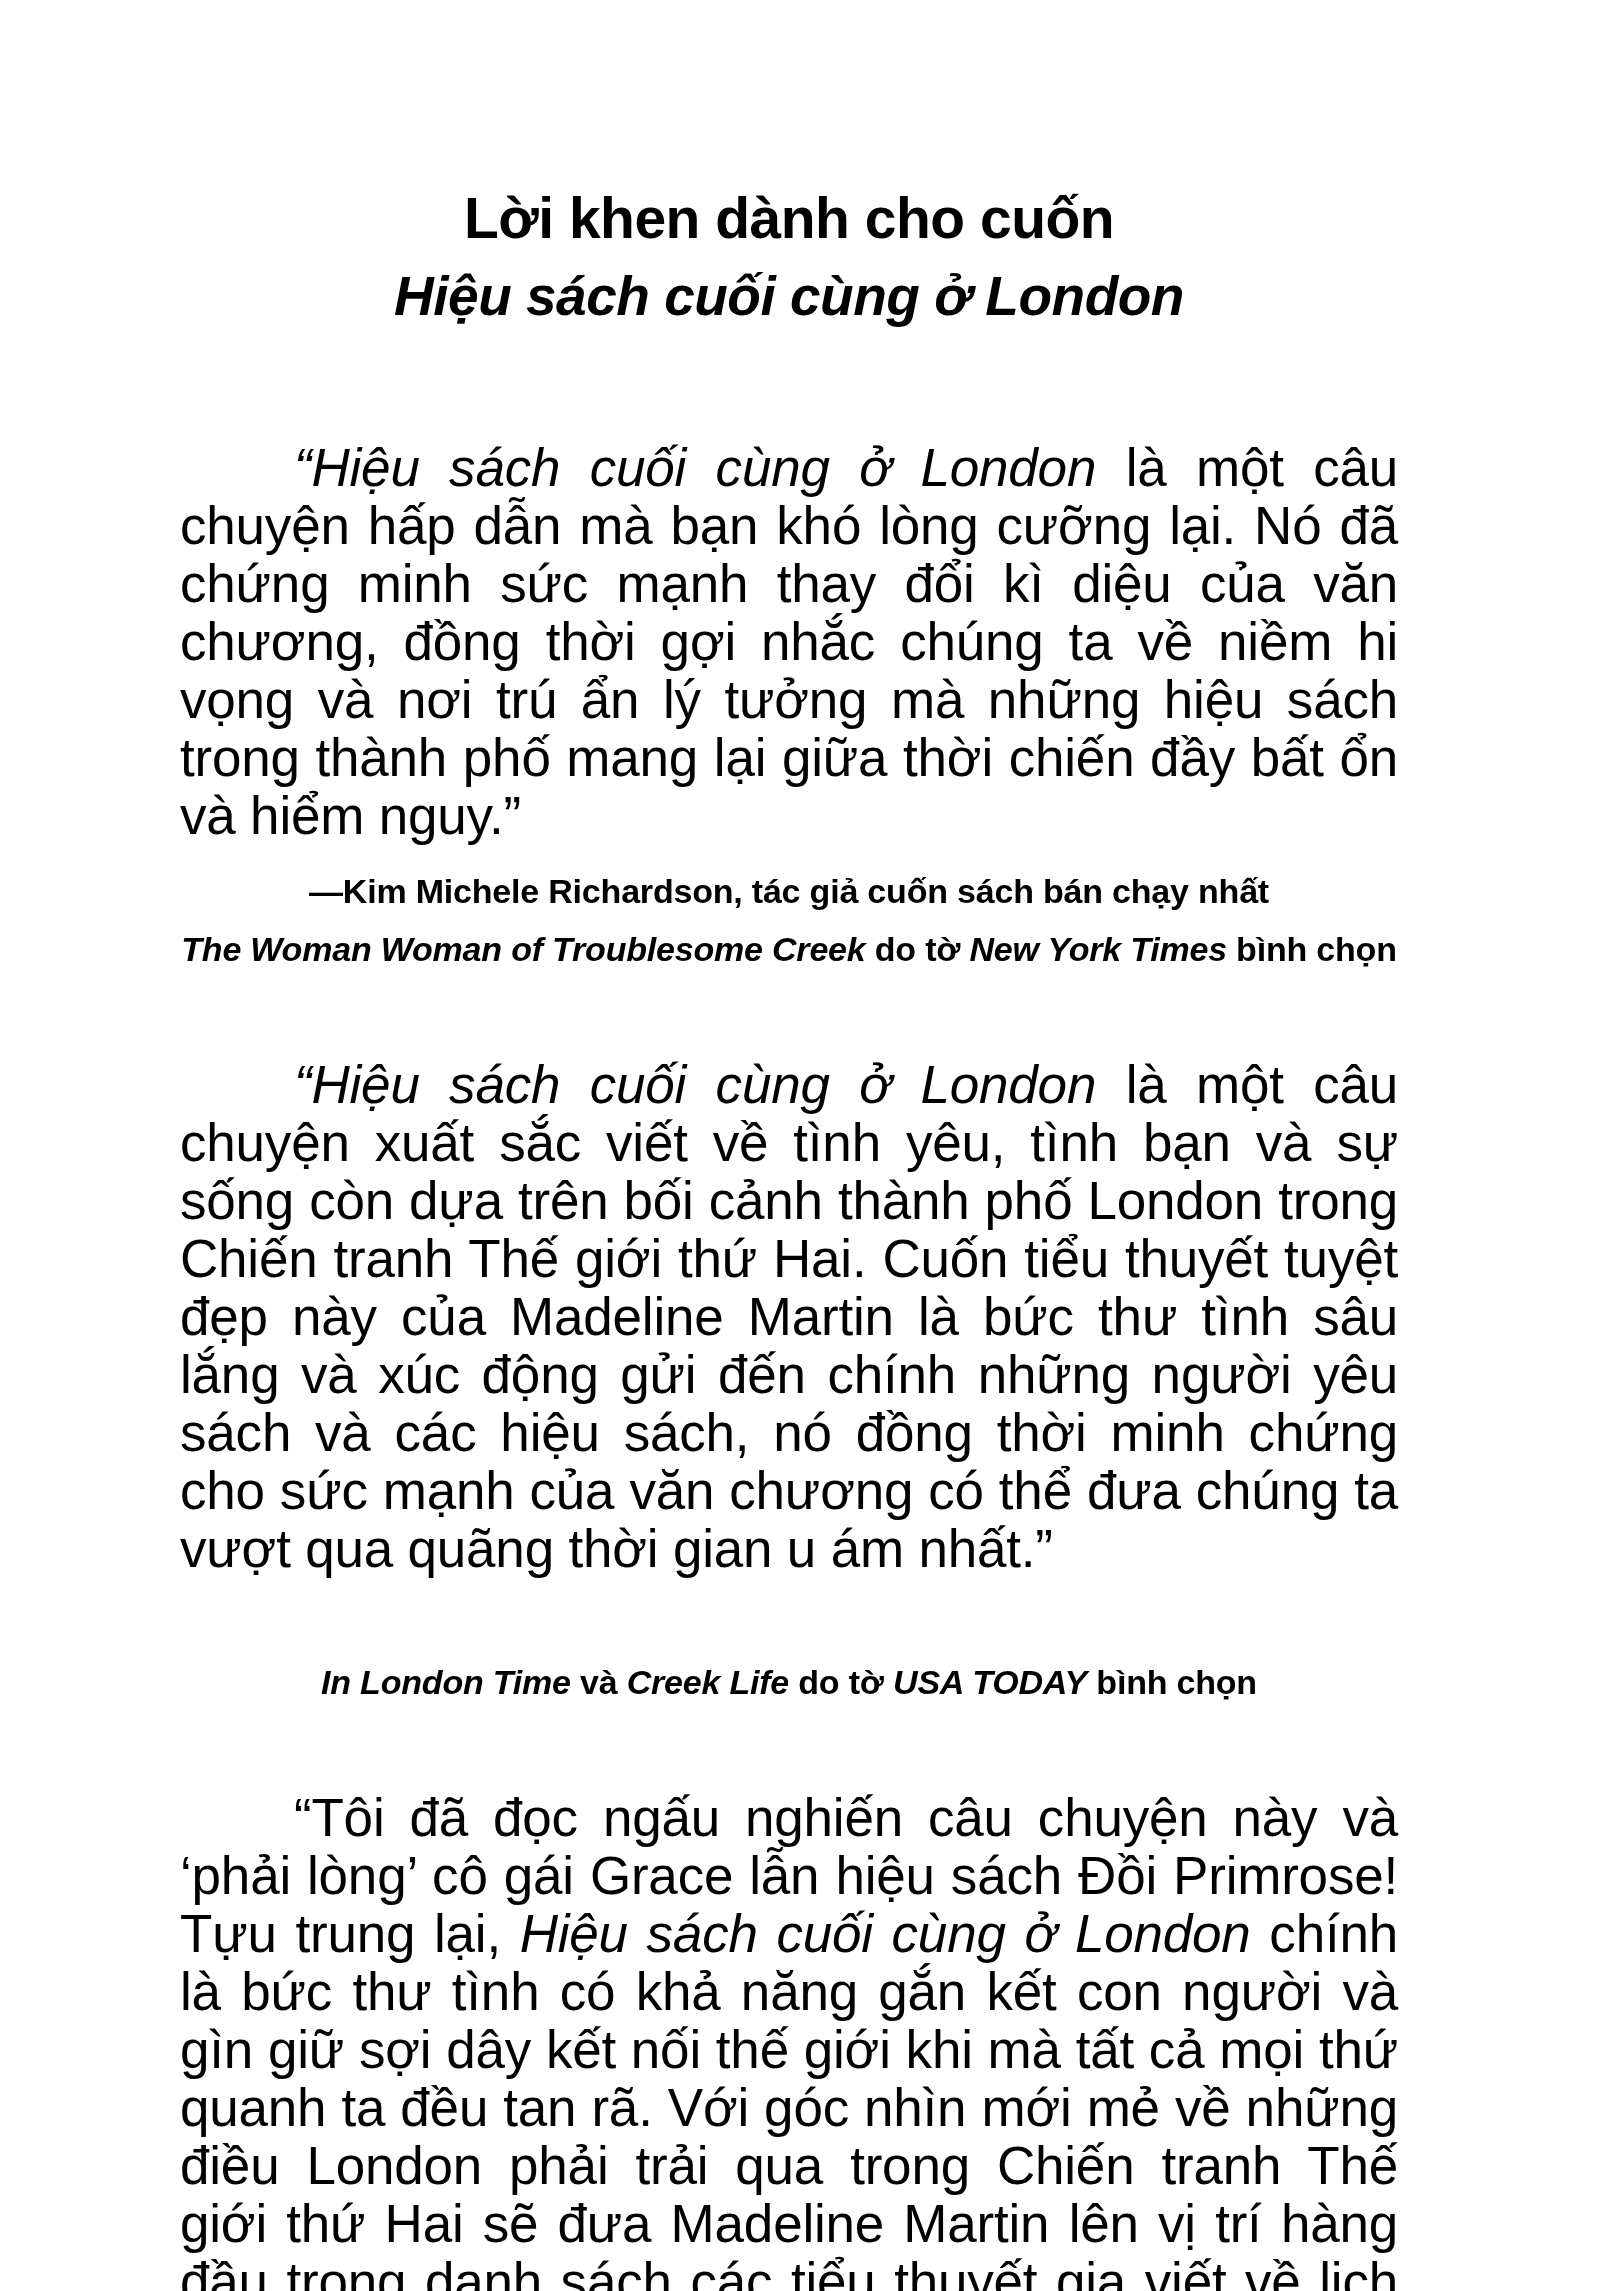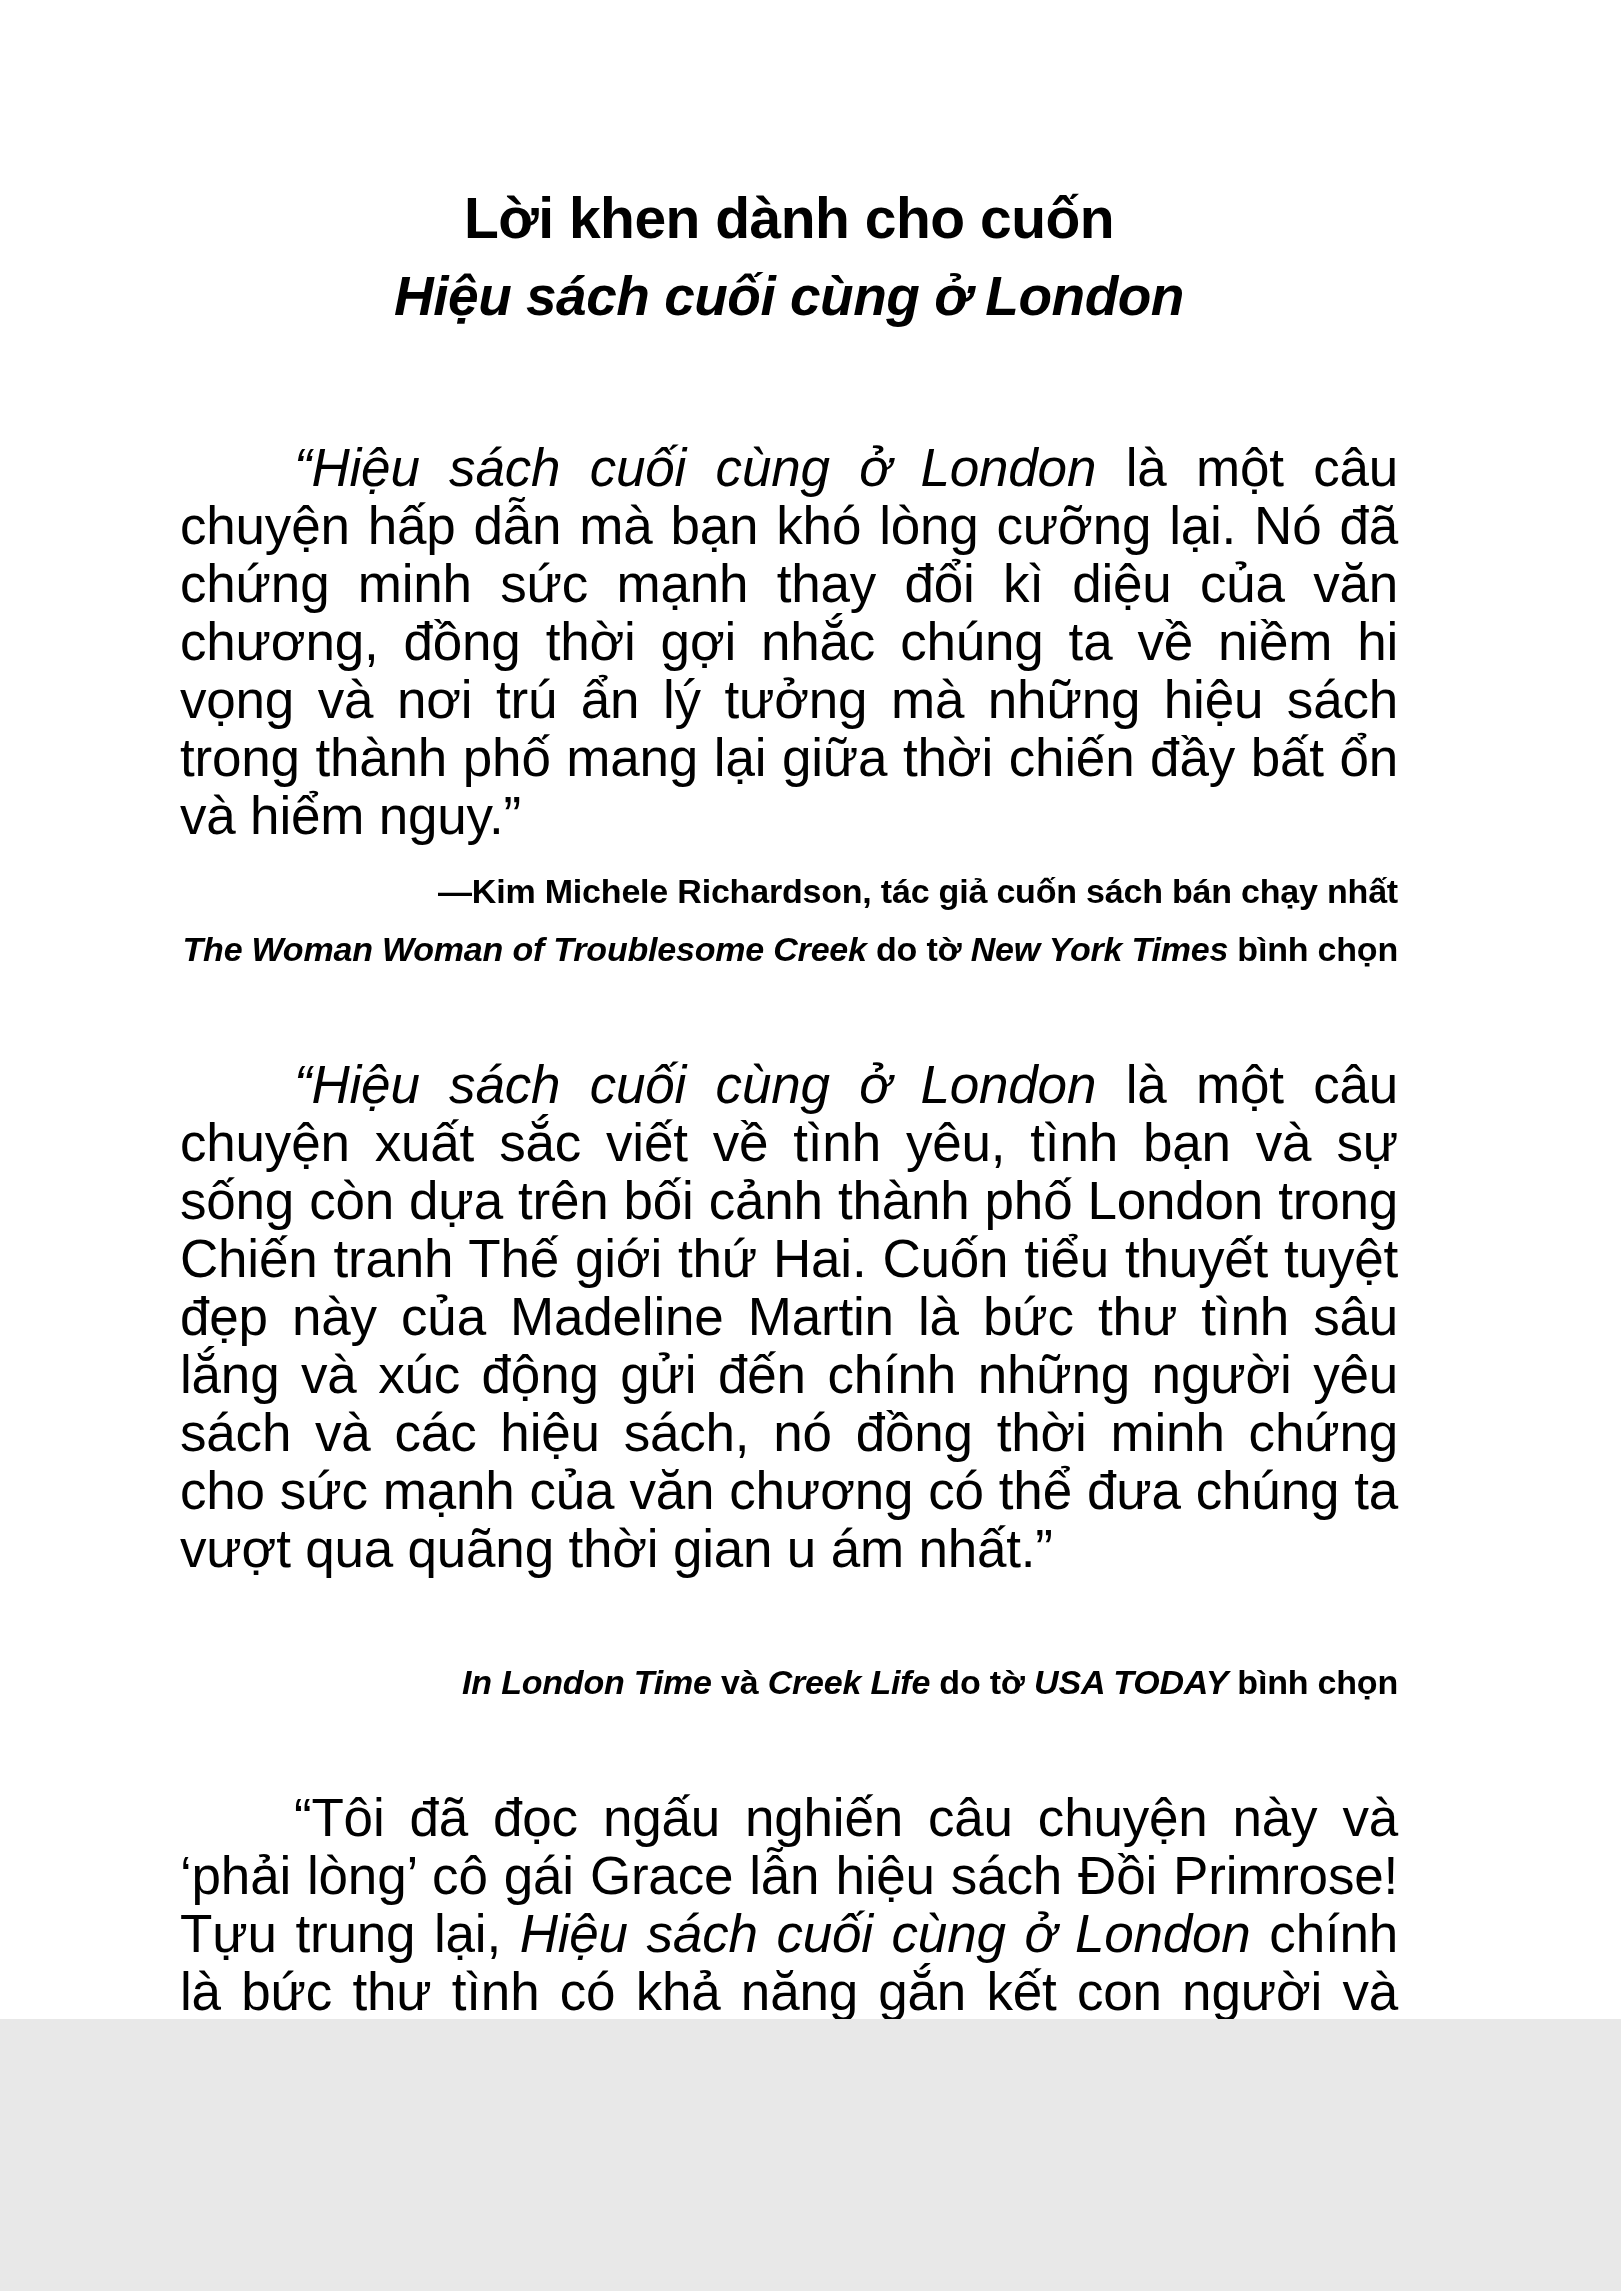--- a/index.html
+++ b/index.html
@@ -3,21 +3,21 @@
 <meta charset="utf-8">
 <style>
   html, body {
     margin: 0;
     padding: 0;
     background: #e8e8e8;
   }
   .page {
     position: relative;
     width: 1621px;
-    height: 2019px;
+    height: 2291px;
     margin: 0 auto;
     background: #ffffff;
     color: #000000;
     font-family: "Liberation Sans", "DejaVu Sans", sans-serif;
     box-sizing: border-box;
     padding: 187px 223px 0 180px;
     overflow: hidden;
   }
   .heading {
     margin: 0 0 15px 0;
@@ -42,21 +42,21 @@
     line-height: 58px;
     text-align: justify;
     text-indent: 114px;
     letter-spacing: -0.2px;
   }
   .attribution {
     margin: 17px 0 78px 0;
     font-size: 34px;
     font-weight: 700;
     line-height: 58px;
-    text-align: right;
+    text-align: center;
     letter-spacing: -0.2px;
   }
   .review:last-child .attribution {
     margin-bottom: 0;
   }
   .it {
     font-style: italic;
   }
 </style>
 </head>

